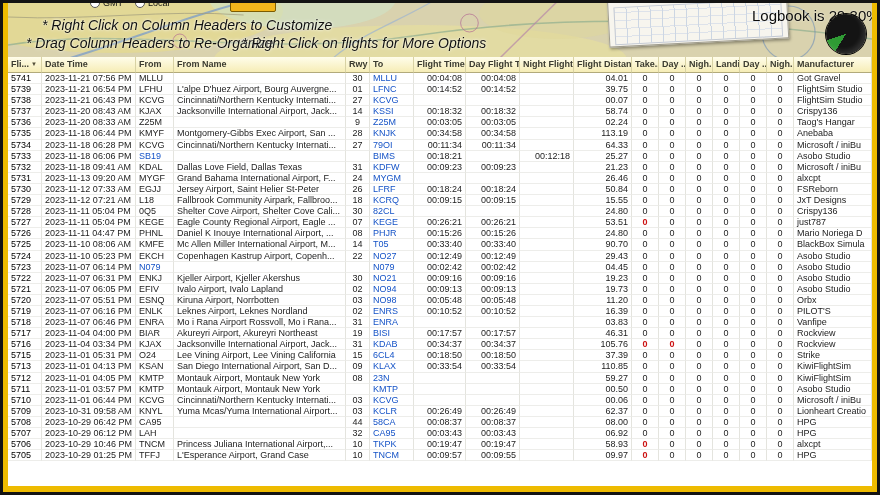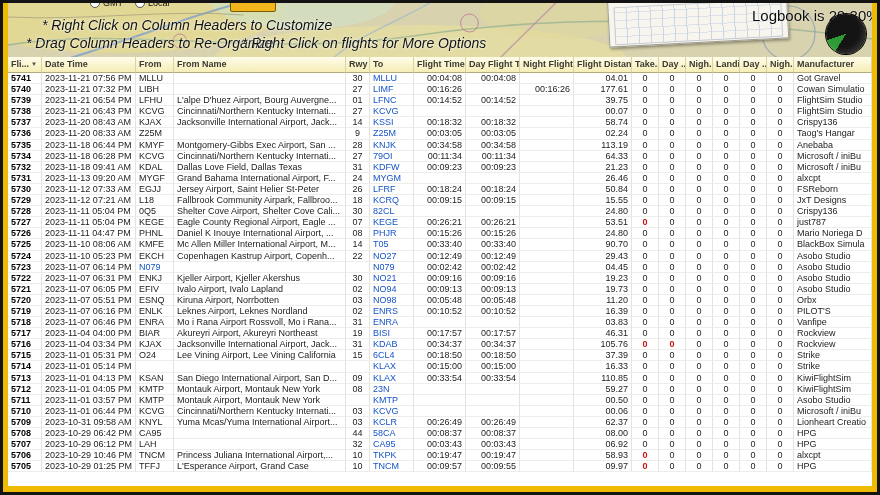--- a/index.html
+++ b/index.html
@@ -36,21 +36,21 @@
   .grid-wrap{height:429px;overflow:hidden;background:#fff;}
   table{border-collapse:separate;border-spacing:0;table-layout:fixed;width:864px;}
   th{box-sizing:border-box;height:16px;line-height:15px;font-size:9px;font-weight:700;color:#3b3b30;
     text-align:left;padding:0 2px 0 3px;white-space:nowrap;overflow:hidden;
     background:linear-gradient(#fffdeb,#f6edb6);
     border-right:1px solid #d8d2a4;border-bottom:1px solid #b2aa7b;}
   .sort-arrow{font-size:6px;color:#55503a;margin-left:2px;vertical-align:1px;}
   td{box-sizing:border-box;height:11.1px;line-height:10.1px;font-size:9px;color:#1c1c1c;
     padding:0 3px;white-space:nowrap;overflow:hidden;
     border-right:1px solid #e4e4de;border-bottom:1px solid #ededea;}
-  td.col-id{font-weight:700;color:#000;margin-top:20px;}
+  td.col-id{font-weight:400;color:#000;margin-top:20px;}
   td.link{color:#1553c7;}
   td.red{color:#cc1111;font-weight:700;}
   .al-left{text-align:left}.al-center{text-align:center}.al-right{text-align:right}
 </style>
 </head>
 <body>
 
 <div class="window">
 
   <div class="map-strip">
@@ -152,39 +152,20 @@
             <td class="col-di al-right">04.01</td>
             <td class="col-c0 al-center">0</td>
             <td class="col-c1 al-center">0</td>
             <td class="col-c2 al-center">0</td>
             <td class="col-c3 al-center">0</td>
             <td class="col-c4 al-center">0</td>
             <td class="col-c5 al-center">0</td>
             <td class="col-mf al-left">Got Gravel</td>
           </tr>
           <tr>
-            <td class="col-id al-left">5740</td>
-            <td class="col-dt al-left">2023-11-21 07:32 PM</td>
-            <td class="col-fr al-left">LIBH</td>
-            <td class="col-fn al-left"></td>
-            <td class="col-rw al-center">27</td>
-            <td class="col-to al-left link">LIMF</td>
-            <td class="col-ft al-right">00:16:26</td>
-            <td class="col-df al-right"></td>
-            <td class="col-nf al-right">00:16:26</td>
-            <td class="col-di al-right">177.61</td>
-            <td class="col-c0 al-center">0</td>
-            <td class="col-c1 al-center">0</td>
-            <td class="col-c2 al-center">0</td>
-            <td class="col-c3 al-center">0</td>
-            <td class="col-c4 al-center">0</td>
-            <td class="col-c5 al-center">0</td>
-            <td class="col-mf al-left">Cowan Simulatio</td>
-          </tr>
-          <tr>
             <td class="col-id al-left">5739</td>
             <td class="col-dt al-left">2023-11-21 06:54 PM</td>
             <td class="col-fr al-left">LFHU</td>
             <td class="col-fn al-left">L'alpe D'huez Airport, Bourg Auvergne...</td>
             <td class="col-rw al-center">01</td>
             <td class="col-to al-left link">LFNC</td>
             <td class="col-ft al-right">00:14:52</td>
             <td class="col-df al-right">00:14:52</td>
             <td class="col-nf al-right"></td>
             <td class="col-di al-right">39.75</td>
@@ -285,20 +266,39 @@
             <td class="col-di al-right">64.33</td>
             <td class="col-c0 al-center">0</td>
             <td class="col-c1 al-center">0</td>
             <td class="col-c2 al-center">0</td>
             <td class="col-c3 al-center">0</td>
             <td class="col-c4 al-center">0</td>
             <td class="col-c5 al-center">0</td>
             <td class="col-mf al-left">Microsoft / iniBu</td>
           </tr>
           <tr>
+            <td class="col-id al-left">5733</td>
+            <td class="col-dt al-left">2023-11-18 06:06 PM</td>
+            <td class="col-fr al-left link">SB19</td>
+            <td class="col-fn al-left"></td>
+            <td class="col-rw al-center"></td>
+            <td class="col-to al-left link">BIMS</td>
+            <td class="col-ft al-right">00:18:21</td>
+            <td class="col-df al-right"></td>
+            <td class="col-nf al-right">00:12:18</td>
+            <td class="col-di al-right">25.27</td>
+            <td class="col-c0 al-center">0</td>
+            <td class="col-c1 al-center">0</td>
+            <td class="col-c2 al-center">0</td>
+            <td class="col-c3 al-center">0</td>
+            <td class="col-c4 al-center">0</td>
+            <td class="col-c5 al-center">0</td>
+            <td class="col-mf al-left">Asobo Studio</td>
+          </tr>
+          <tr>
             <td class="col-id al-left">5732</td>
             <td class="col-dt al-left">2023-11-18 09:41 AM</td>
             <td class="col-fr al-left">KDAL</td>
             <td class="col-fn al-left">Dallas Love Field, Dallas Texas</td>
             <td class="col-rw al-center">31</td>
             <td class="col-to al-left link">KDFW</td>
             <td class="col-ft al-right">00:09:23</td>
             <td class="col-df al-right">00:09:23</td>
             <td class="col-nf al-right"></td>
             <td class="col-di al-right">21.23</td>
@@ -627,39 +627,20 @@
             <td class="col-di al-right">37.39</td>
             <td class="col-c0 al-center">0</td>
             <td class="col-c1 al-center">0</td>
             <td class="col-c2 al-center">0</td>
             <td class="col-c3 al-center">0</td>
             <td class="col-c4 al-center">0</td>
             <td class="col-c5 al-center">0</td>
             <td class="col-mf al-left">Strike</td>
           </tr>
           <tr>
-            <td class="col-id al-left">5714</td>
-            <td class="col-dt al-left">2023-11-01 05:14 PM</td>
-            <td class="col-fr al-left"></td>
-            <td class="col-fn al-left"></td>
-            <td class="col-rw al-center"></td>
-            <td class="col-to al-left link">KLAX</td>
-            <td class="col-ft al-right">00:15:00</td>
-            <td class="col-df al-right">00:15:00</td>
-            <td class="col-nf al-right"></td>
-            <td class="col-di al-right">16.33</td>
-            <td class="col-c0 al-center">0</td>
-            <td class="col-c1 al-center">0</td>
-            <td class="col-c2 al-center">0</td>
-            <td class="col-c3 al-center">0</td>
-            <td class="col-c4 al-center">0</td>
-            <td class="col-c5 al-center">0</td>
-            <td class="col-mf al-left">Strike</td>
-          </tr>
-          <tr>
             <td class="col-id al-left">5713</td>
             <td class="col-dt al-left">2023-11-01 04:13 PM</td>
             <td class="col-fr al-left">KSAN</td>
             <td class="col-fn al-left">San Diego International Airport, San D...</td>
             <td class="col-rw al-center">09</td>
             <td class="col-to al-left link">KLAX</td>
             <td class="col-ft al-right">00:33:54</td>
             <td class="col-df al-right">00:33:54</td>
             <td class="col-nf al-right"></td>
             <td class="col-di al-right">110.85</td>

